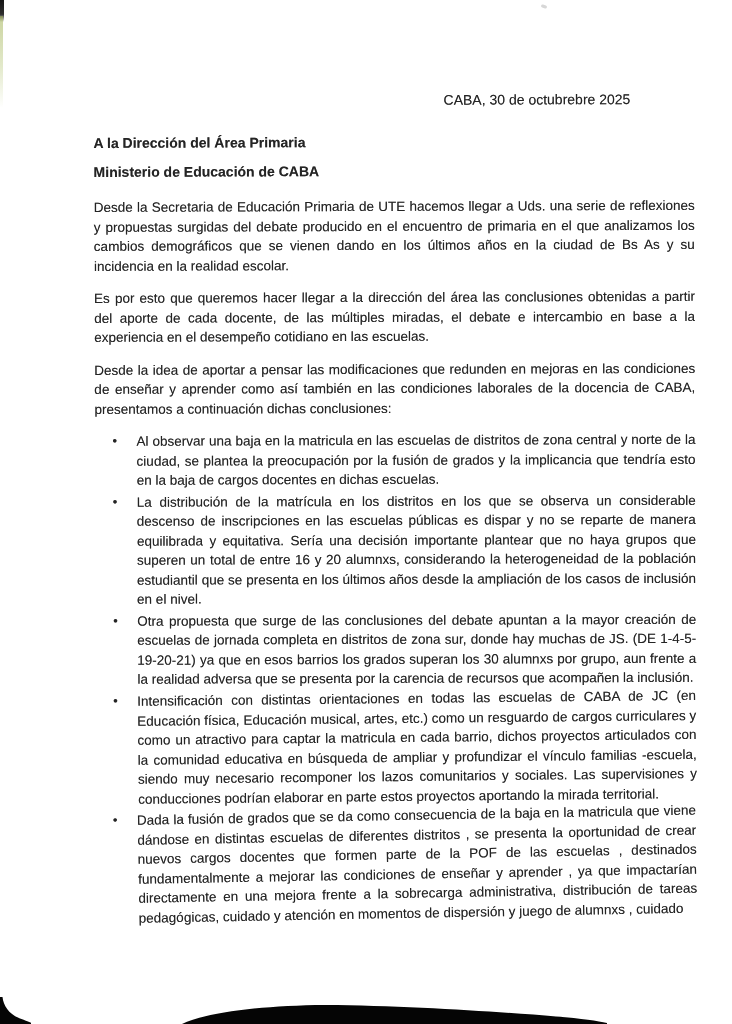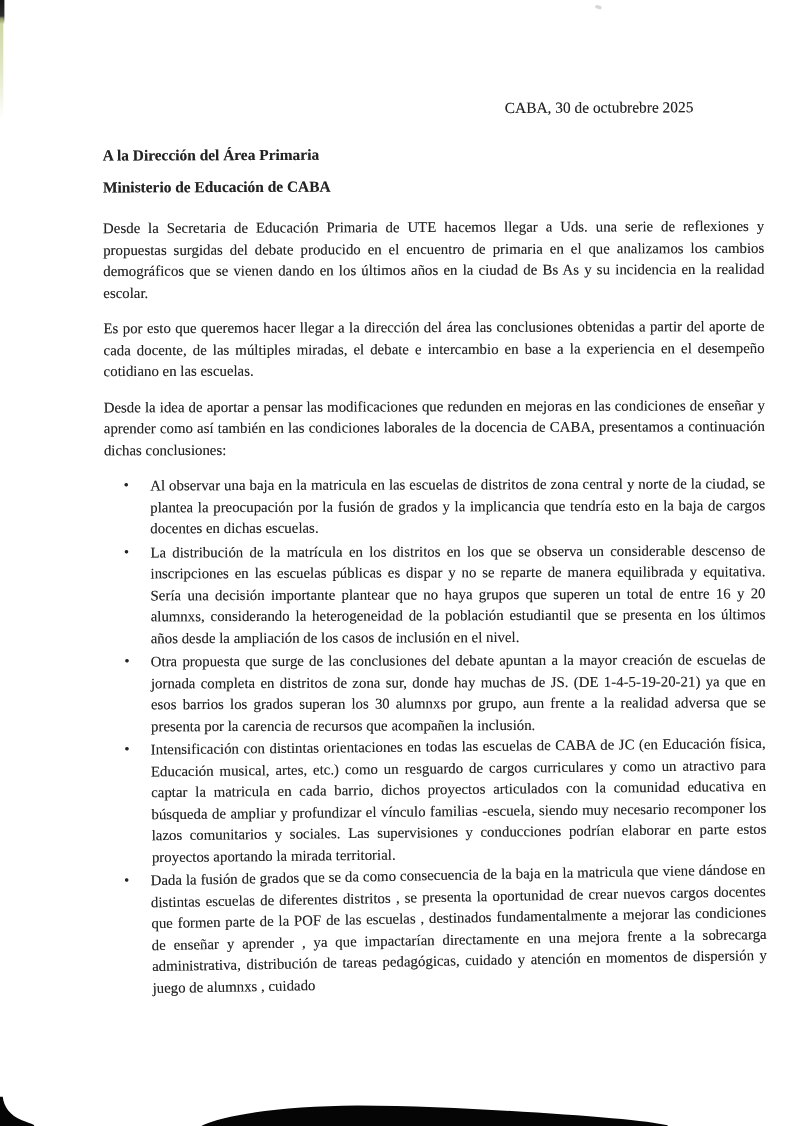--- a/index.html
+++ b/index.html
@@ -11,21 +11,21 @@
   html,body{
     margin:0;padding:0;
     width:732px;height:1024px;
     background:#ffffff;
     overflow:hidden;
   }
   .page{
     position:relative;
     width:732px;height:1024px;
     background:var(--paper);
-    font-family:Liberation Serif, serif;
+    font-family:Liberation Sans, sans-serif;
     color:var(--ink);
   }
   .content{
     position:absolute;
     left:0;top:0;
     width:732px;
     box-sizing:border-box;
     padding:90px 38px 0 93px;
     transform:rotate(-0.2deg);
     transform-origin:50% 0;

